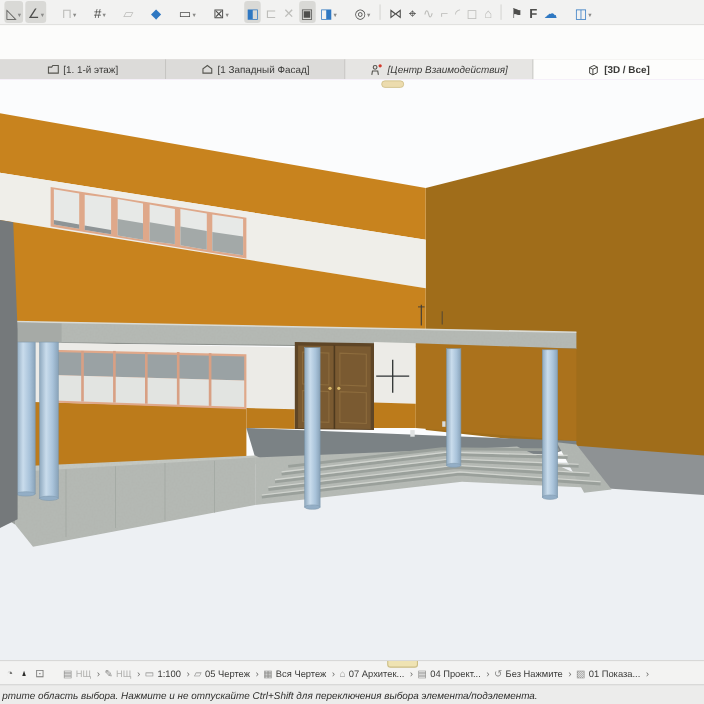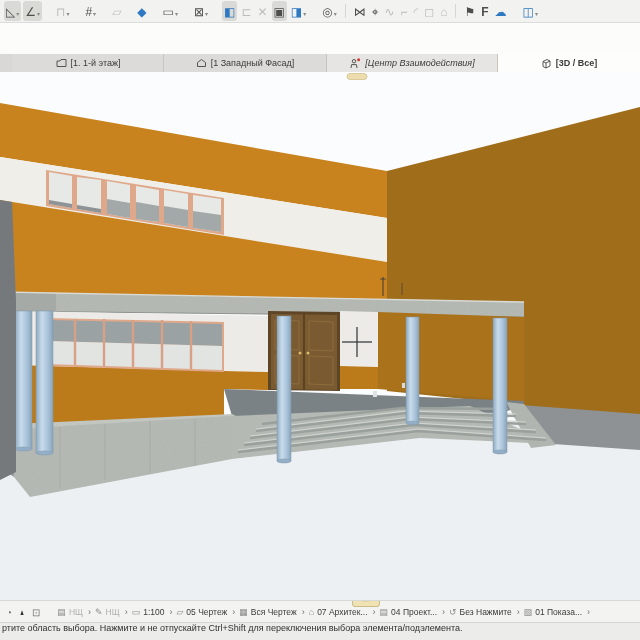--- a/index.html
+++ b/index.html
@@ -14,21 +14,21 @@
   .tb.blue .g{color:#2f78c2;}
   .tb.pressed-blue{background:#d9d9d6;} .tb.pressed-blue .g{color:#2f78c2;}
   .tb.disabled .g{color:#bdbdba;}
   .tb .caret::after{content:"▾";font-size:6px;color:#8a8a88;margin-left:1px;}
   .tbsep{width:1px;height:14px;background:#d6d6d3;margin:0 4px;}
   .tbspacer{width:8px;}
   .fav{position:relative;font-weight:bold;}
   
   .gaprow{position:absolute;top:23px;left:0;right:0;height:31px;background:#fcfcfb;}
   
-  .tabbar{position:absolute;top:54px;left:0;right:0;height:18px;background:#d9d8d6;display:flex;border-bottom:7px solid #a21caf;padding-left:13px;}
+  .tabbar{position:absolute;top:54px;left:0;right:0;height:18px;background:#d9d8d6;display:flex;border-bottom:7px solid #a21caf;}
   .tab{display:flex;align-items:center;justify-content:center;gap:4px;font-size:9px;color:#3a3a38;
        border-right:1px solid #c6c5c2;cursor:pointer;}
   .tab svg{flex:none;}
   .t1{width:150px;background:#dcdbd9;}
   .t2{width:162px;background:#dcdbd9;}
   .t3{width:170px;background:#e6e5e3;font-style:italic;}
   .t4{flex:1;background:#fdfdfc;border-right:none;font-weight:bold;}
   
   .viewport{position:absolute;top:72px;left:0;width:640px;height:528px;background:#fbfcfd;}
   
@@ -38,21 +38,21 @@
   .qicon.dark{color:#2e2e2c;}
   .qfield{display:flex;align-items:center;gap:3px;margin:0 2px;flex:none;cursor:pointer;}
   .qfield .qi{color:#8a8a88;font-size:9px;}
   .qfield .ql{color:#3a3a38;}
   .qfield.disabled .ql{color:#b0b0ae;}
   .qfield .chev::after{content:"›";color:#6a6a68;font-size:9px;margin-left:2px;}
   .chip{position:absolute;left:352px;top:-4px;width:26px;height:8px;background:#efe3b3;border:1px solid #cbbd85;border-radius:3px;
         font-size:6px;color:#a08d4b;line-height:6px;text-align:center;}
   
   .statusbar{position:absolute;top:622px;left:0;right:0;height:18px;background:#ececeb;border-top:1px solid #d4d4d3;
-             display:flex;align-items:flex-start;font-size:9px;color:#2f2f2d;padding-left:2px;white-space:nowrap;overflow:hidden;}
+             display:flex;align-items:center;font-size:9px;color:#2f2f2d;padding-left:2px;white-space:nowrap;overflow:hidden;font-style:italic;}
 </style>
 </head>
 <body>
 
 <div class="app">
 
   <div class="toolbar">
     <span class="tb pressed">
         <span class="g">◺</span>
         <span class="caret"></span>

